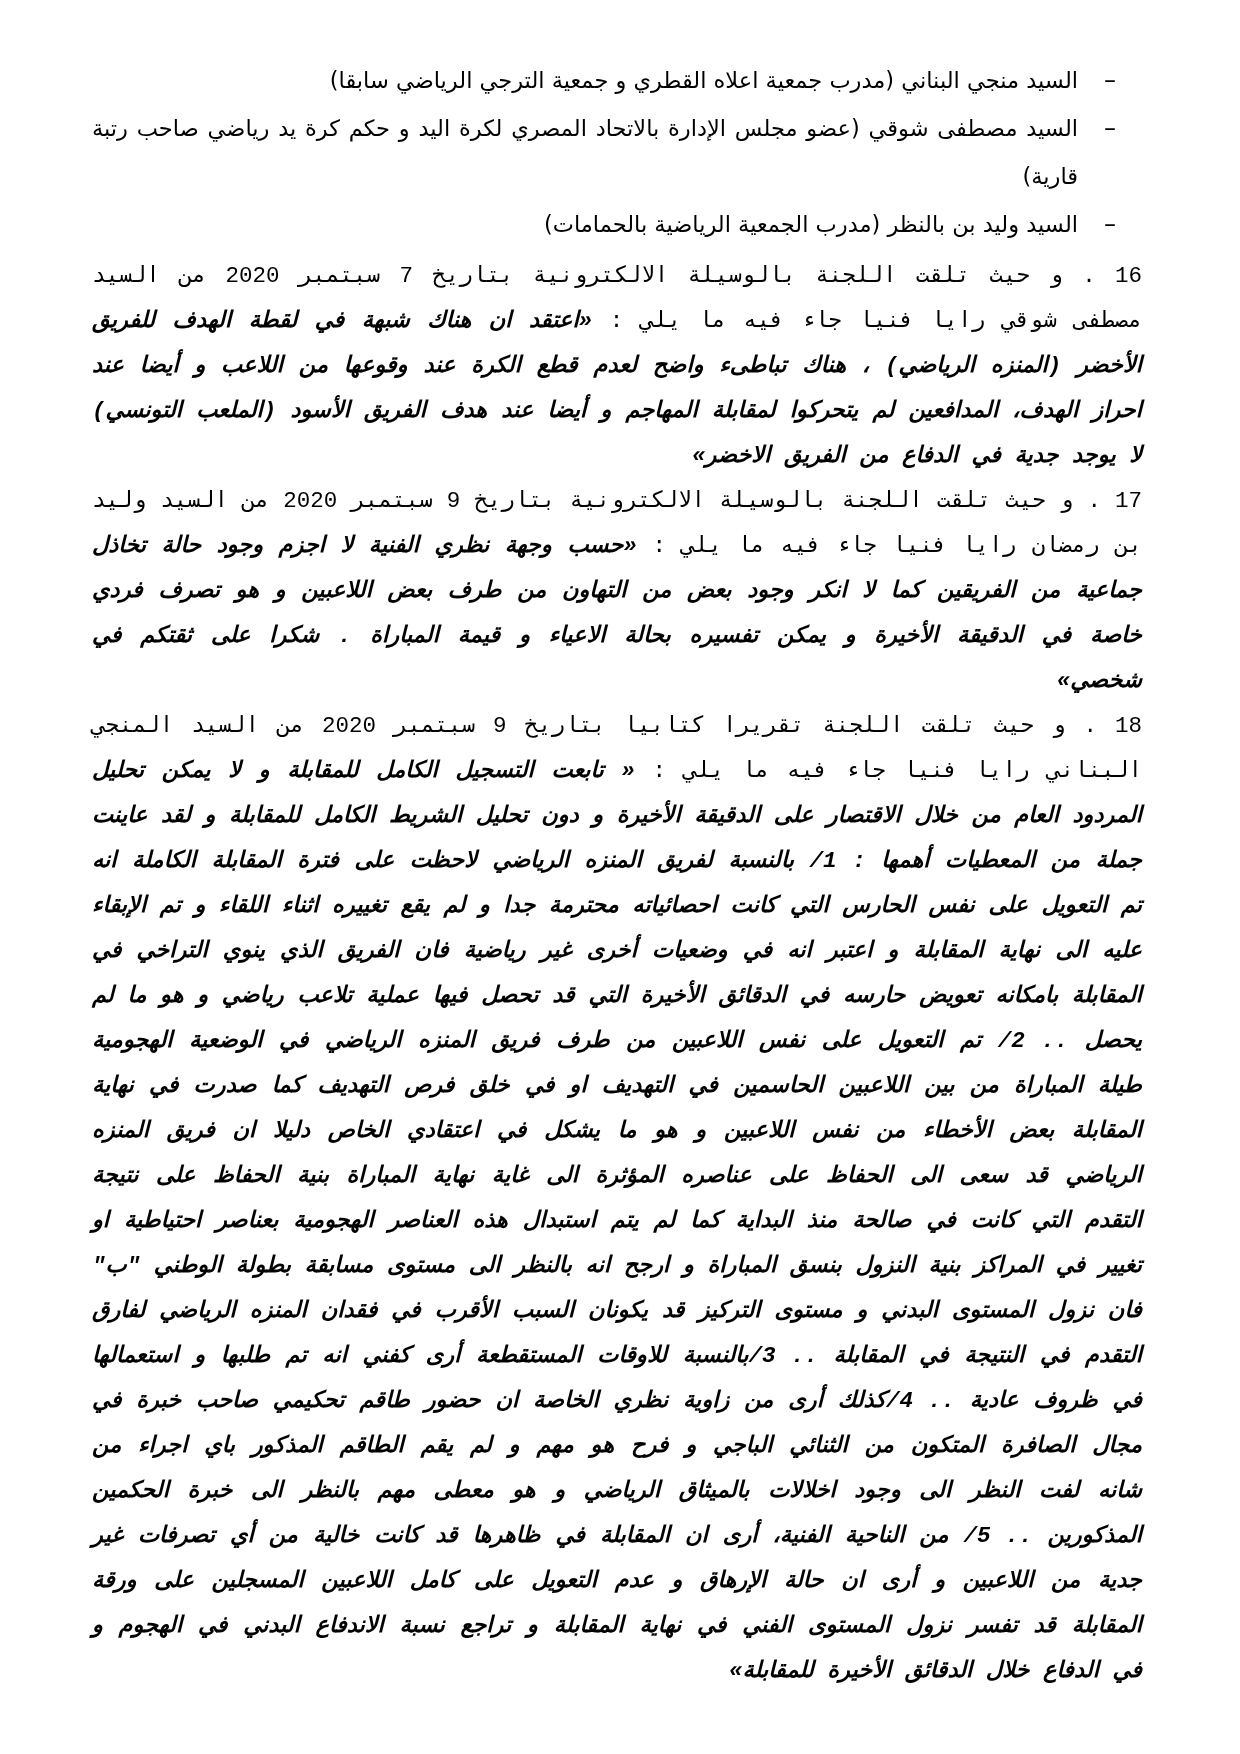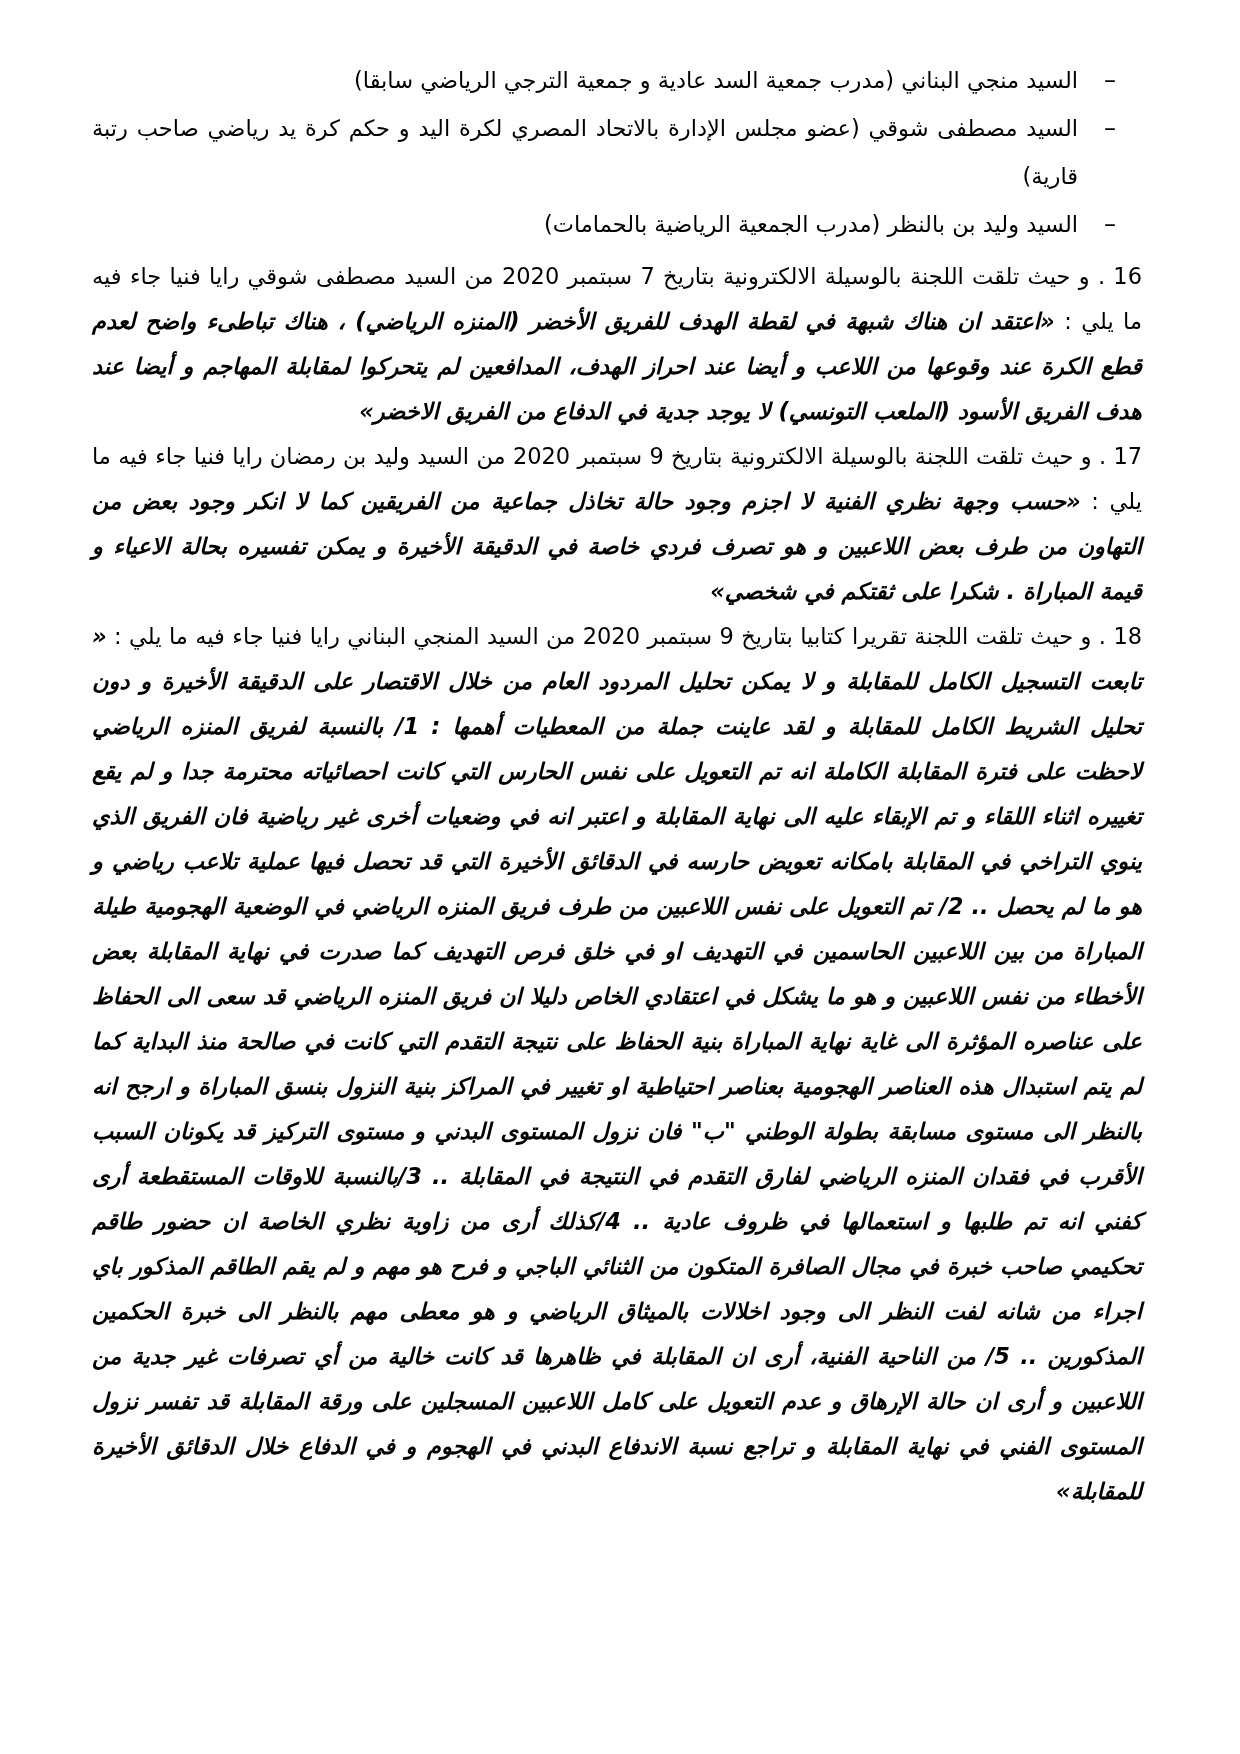--- a/index.html
+++ b/index.html
@@ -40,39 +40,40 @@
     line-height: 48px;
   }
   .bullet-text {
     flex: 1 1 auto;
   }
   .body-par {
     margin: 0;
     font-size: 22.5px;
     line-height: 45px;
     text-align: justify;
+    font-family: Liberation Mono, monospace;
   }
   .quote {
     font-weight: 700;
     font-style: italic;
   }
   .normal {
     font-weight: 400;
     font-style: normal;
   }
 </style>
 </head>
 <body>
 
 <div class="page">
 
   <ul class="bullet-list">
     <li class="bullet-item">
       <span class="dash">–</span>
-      <span class="bullet-text">السيد منجي البناني (مدرب جمعية السد عادية و جمعية الترجي الرياضي سابقا)</span>
+      <span class="bullet-text">السيد منجي البناني (مدرب جمعية اعلاه القطري و جمعية الترجي الرياضي سابقا)</span>
     </li>
     <li class="bullet-item">
       <span class="dash">–</span>
       <span class="bullet-text">السيد مصطفى شوقي (عضو مجلس الإدارة بالاتحاد المصري لكرة اليد و حكم كرة يد رياضي صاحب رتبة قارية)</span>
     </li>
     <li class="bullet-item">
       <span class="dash">–</span>
       <span class="bullet-text">السيد وليد بن بالنظر (مدرب الجمعية الرياضية بالحمامات)</span>
     </li>
   </ul>

